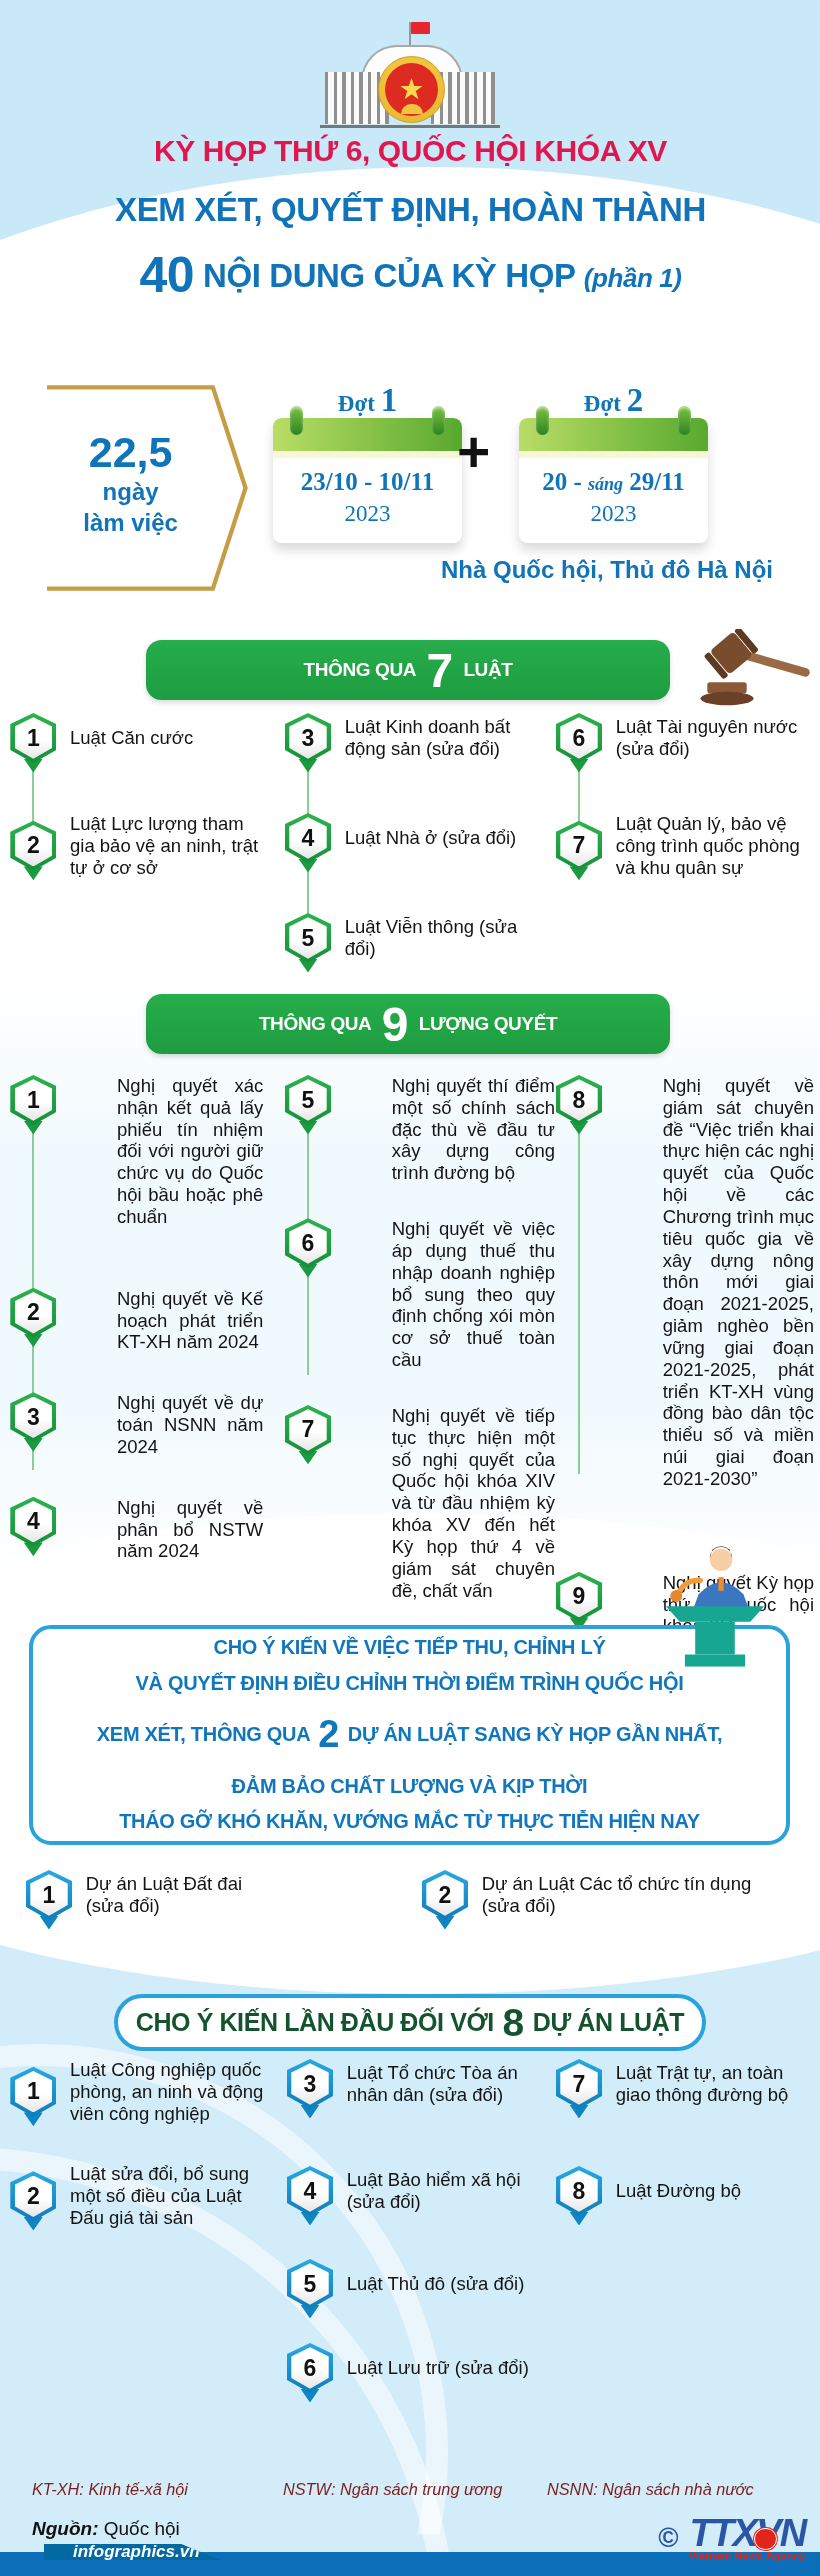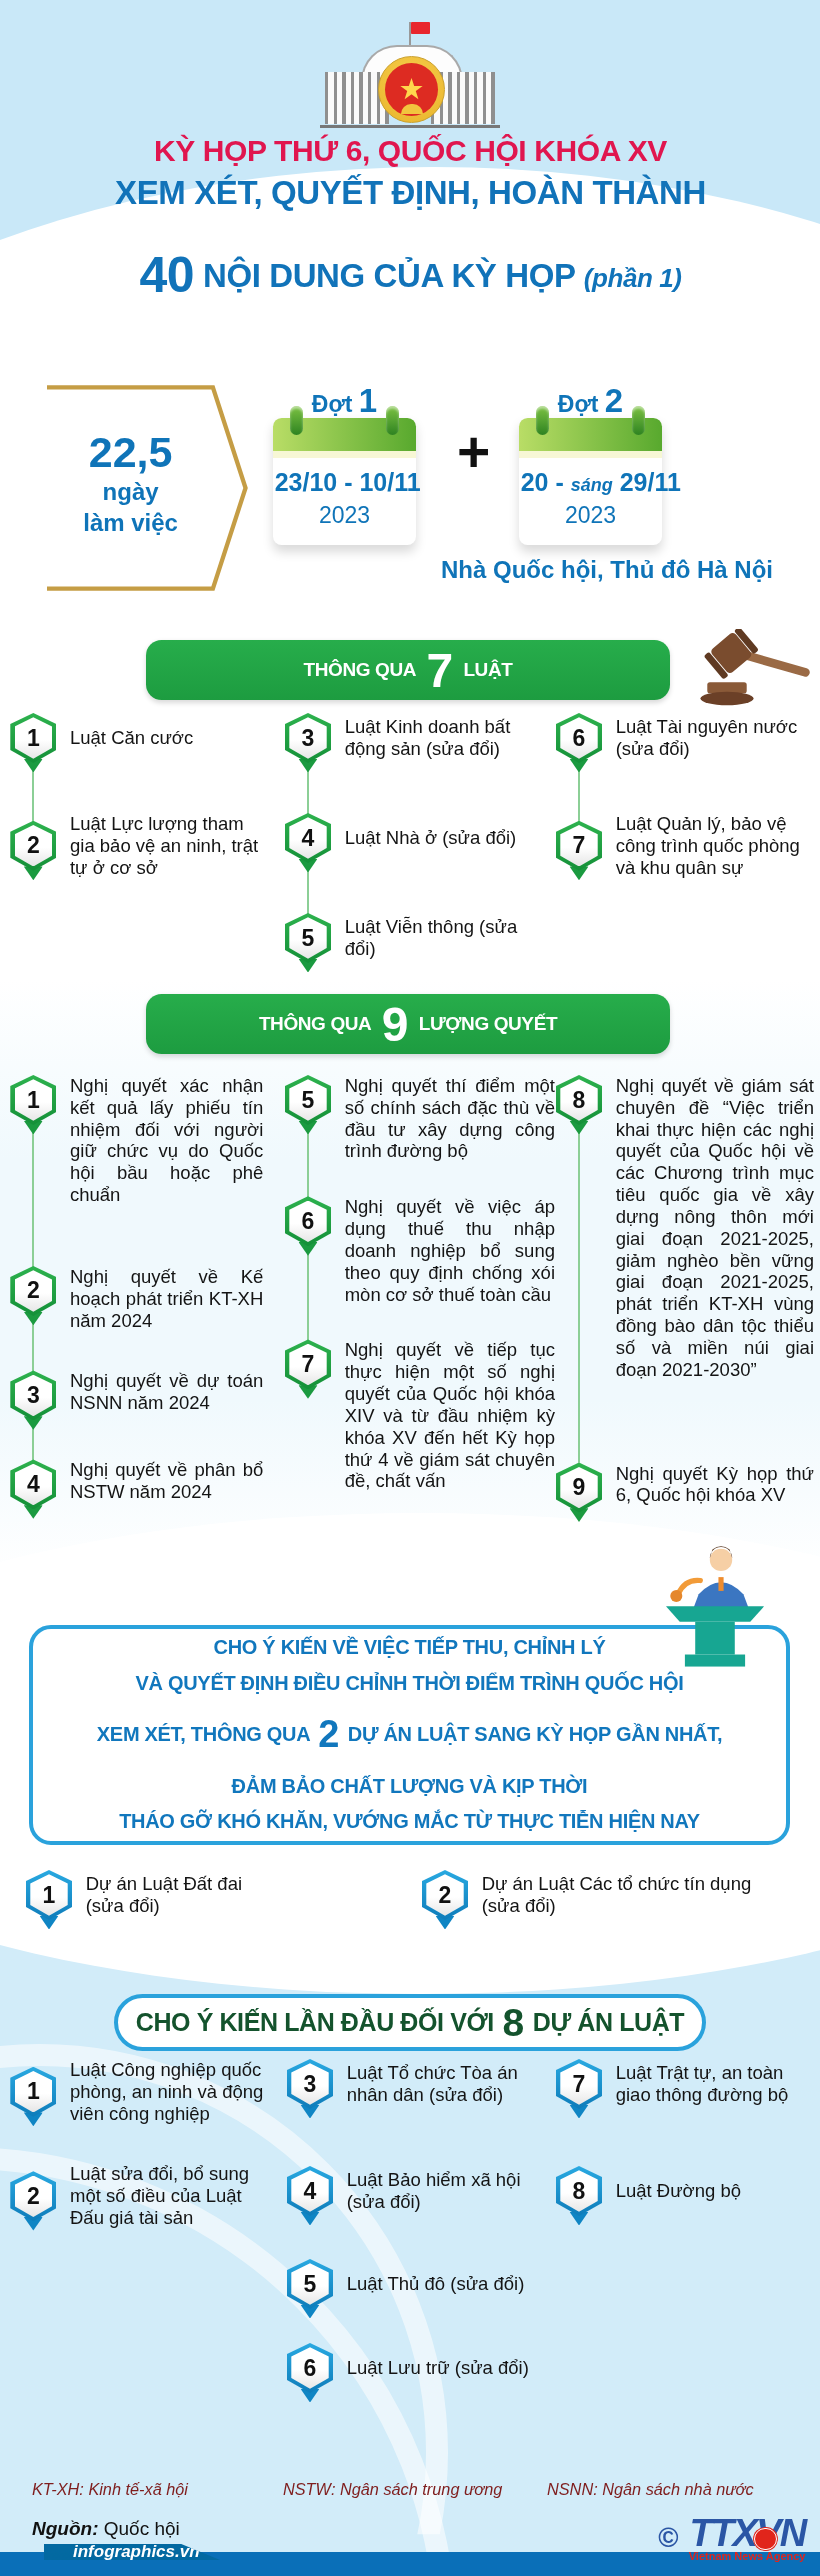--- a/index.html
+++ b/index.html
@@ -32,32 +32,32 @@
   .b-emblem{position:absolute;left:58px;top:39px;width:65px;height:65px;border-radius:50%;
             background:radial-gradient(circle at 50% 35%,#f7cf4e,#e8b32a);border:1.7px solid #caa02c;
             display:flex;align-items:center;justify-content:center;z-index:2;}
   .b-emblem::before{content:"";position:absolute;inset:6px;border-radius:50%;background:#dd2b22;}
   .b-emblem::after{content:"";position:absolute;bottom:7.7px;left:50%;transform:translateX(-50%);
                    width:22px;height:10.3px;background:#f2c53e;border-radius:11px 11px 0 0;z-index:1;}
   .b-star{position:relative;z-index:3;color:#ffd84d;font-size:29px;line-height:1;}
 
   .title{position:absolute;left:0;width:821px;text-align:center;font-weight:bold;letter-spacing:-0.4px;}
   #title-red{top:134px;font-size:30px;color:#e0164f;}
-  #title-blue1{top:174px;font-size:33px;color:#1173b9;}
+  #title-blue1{top:191px;font-size:33px;color:#1173b9;}
   #title-blue2{top:246px;font-size:33px;color:#1173b9;}
   #title-blue2 .big{font-size:50px;vertical-align:-5.2px;}
   #title-blue2 .suffix{font-style:italic;font-size:26px;}
 
   
   #bracket{position:absolute;left:47px;top:384px;width:202px;height:208px;}
   .duration{position:absolute;left:8.6px;top:45px;width:150px;text-align:center;color:#0f74b8;font-weight:bold;}
   .duration .num{font-size:43px;display:block;line-height:1.1;}
   .duration .unit{font-size:24px;display:block;line-height:1.3;}
 
-  .cal{position:absolute;width:143px;}
+  .cal{position:absolute;width:189px;font-family:Liberation Serif, serif;}
   #cal1{left:273px;top:382px;} #cal2{left:519px;top:382px;}
   .cal-label{text-align:center;font-size:23px;font-weight:bold;color:#0f74b8;height:36px;}
   .cal-label .big{font-size:33px;}
   .cal-box{position:relative;background:#ffffff;border-radius:8.6px;box-shadow:0 6.9px 10.3px rgba(0,0,0,.15);}
   .cal-head{height:33px;border-radius:8.6px 8.6px 0 0;background:linear-gradient(90deg,#b9dd66,#58a92e);}
   .cal-strip{height:6.9px;background:#f7f7d5;}
   .cal-dates{padding:10.3px 1.7px 15.5px;text-align:center;}
   .cal-date{font-size:25px;font-weight:bold;color:#0f74b8;white-space:nowrap;}
   .cal-date .mid{font-size:18px;font-style:italic;}
   .cal-year{font-size:23px;color:#0f74b8;margin-top:5.2px;}
@@ -78,21 +78,21 @@
   #banner-b{left:146px;top:994px;width:524px;}
   #gavel{position:absolute;left:697px;top:629px;}
 
   
   .col{position:absolute;}
   .item{position:relative;display:flex;gap:13.7px;z-index:1;}
   .sec-a .item,.sec-d .item,.fb-item{align-items:center;}
   .sec-b .item{align-items:flex-start;}
   .sec-a .item{margin-bottom:50px;}
   .item-text{font-size:18.5px;line-height:1.18;color:#141414;}
-  .sec-b .item-text{text-align:justify;}
+  .sec-b .item-text{text-align:justify;margin-left:47px;}
   .badge{position:relative;width:46px;height:50px;flex:0 0 46px;}
   .badge-hex{position:absolute;inset:0;clip-path:polygon(50% 0,100% 22%,100% 74%,50% 100%,0 74%,0 22%);
              background:linear-gradient(180deg,#2db24e,#149038);}
   .badge-hex::after{content:"";position:absolute;inset:4.3px;
              clip-path:polygon(50% 0,100% 22%,100% 74%,50% 100%,0 74%,0 22%);
              background:linear-gradient(180deg,#ffffff 55%,#e6e6e6);}
   .badge-tail{position:absolute;left:50%;bottom:-9.4px;width:19px;height:13.7px;transform:translateX(-50%);
              background:#1b9a40;clip-path:polygon(0 0,100% 0,50% 100%);}
   .badge-num{position:absolute;inset:0;display:flex;align-items:center;justify-content:center;
              font-size:23px;font-weight:bold;color:#111;}

